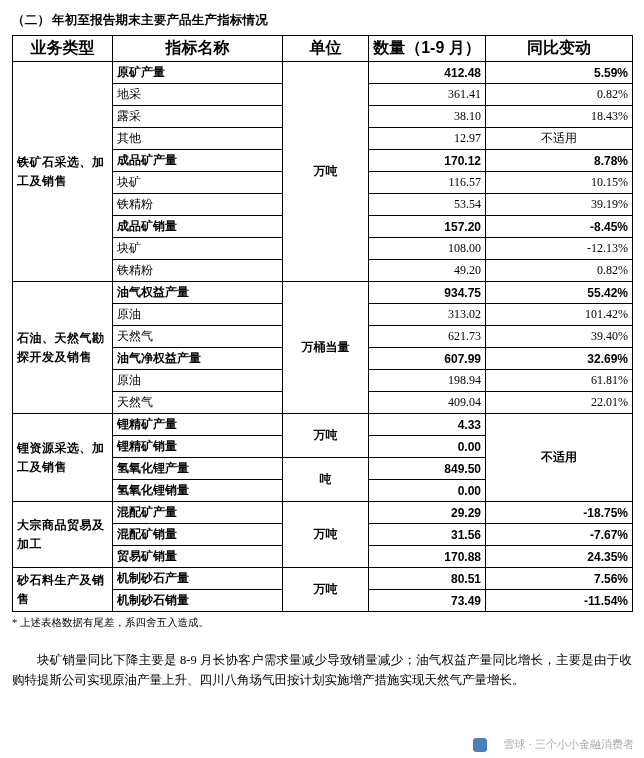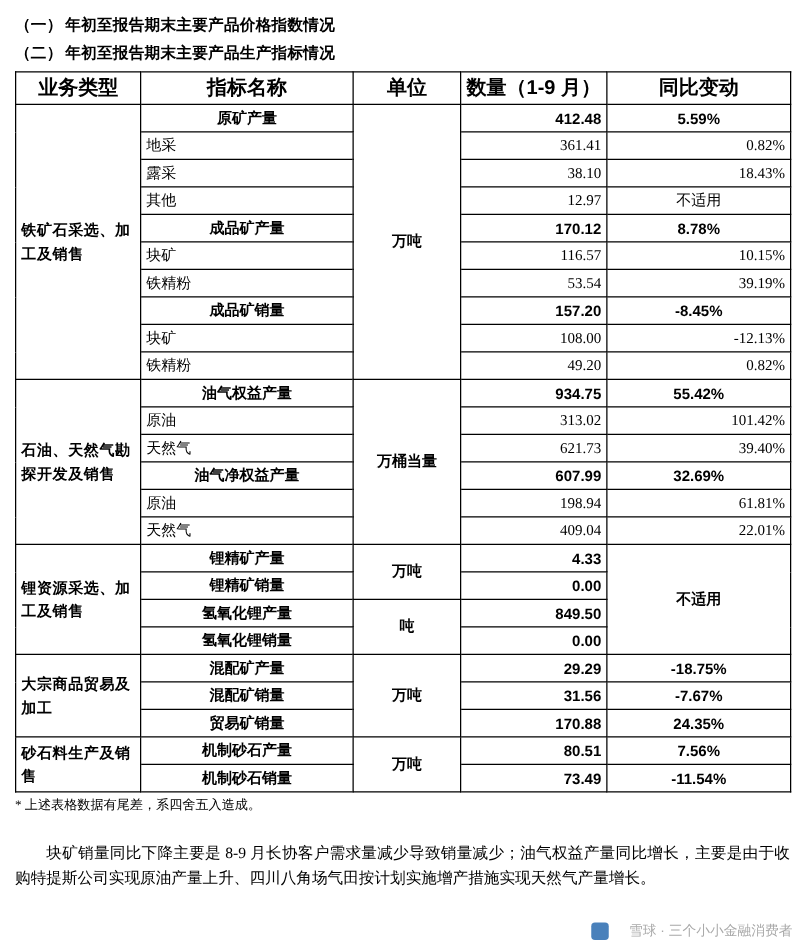--- a/index.html
+++ b/index.html
@@ -66,21 +66,21 @@
     text-align: left;
     padding-left: 6px;
     line-height: 19px;
     letter-spacing: 0.5px;
     margin-top: 48px;
   }
   td.item-bold {
     font-family: "Liberation Sans", sans-serif;
     font-weight: bold;
     font-size: 12.5px;
-    text-align: center;
+    text-align: left;
     padding-left: 8px;
     margin-left: 19px;
   }
   td.item-sub {
     font-size: 12.5px;
     padding-right: 36px;
   }
   td.unit {
     font-family: "Liberation Sans", sans-serif;
     font-weight: bold;
@@ -95,21 +95,21 @@
     font-size: 12.5px;
   }
   td.num {
     text-align: right;
     padding-right: 16px;
     font-size: 12.5px;
   }
   td.chg-bold {
     font-family: "Liberation Sans", sans-serif;
     font-weight: bold;
-    text-align: center;
+    text-align: right;
     padding-right: 16px;
     font-size: 12.5px;
   }
   td.chg {
     text-align: right;
     padding-right: 16px;
     font-size: 12.5px;
   }
   td.na {
     text-align: center;
@@ -154,23 +154,20 @@
     font-family: "Liberation Sans", sans-serif;
     font-size: 11px;
     color: #9a9a9a;
   }
 </style>
 </head>
 <body>
 
 <div class="page">
 
-  <div class="sec-head">
-    <span class="num">（一）</span><span>年初至报告期末主要产品价格指数情况</span>
-  </div>
 
 
   <div class="sec-head">
     <span class="num">（二）</span><span>年初至报告期末主要产品生产指标情况</span>
   </div>
 
   <table class="main">
     <colgroup>
       <col class="c1">
         <col class="c2">

